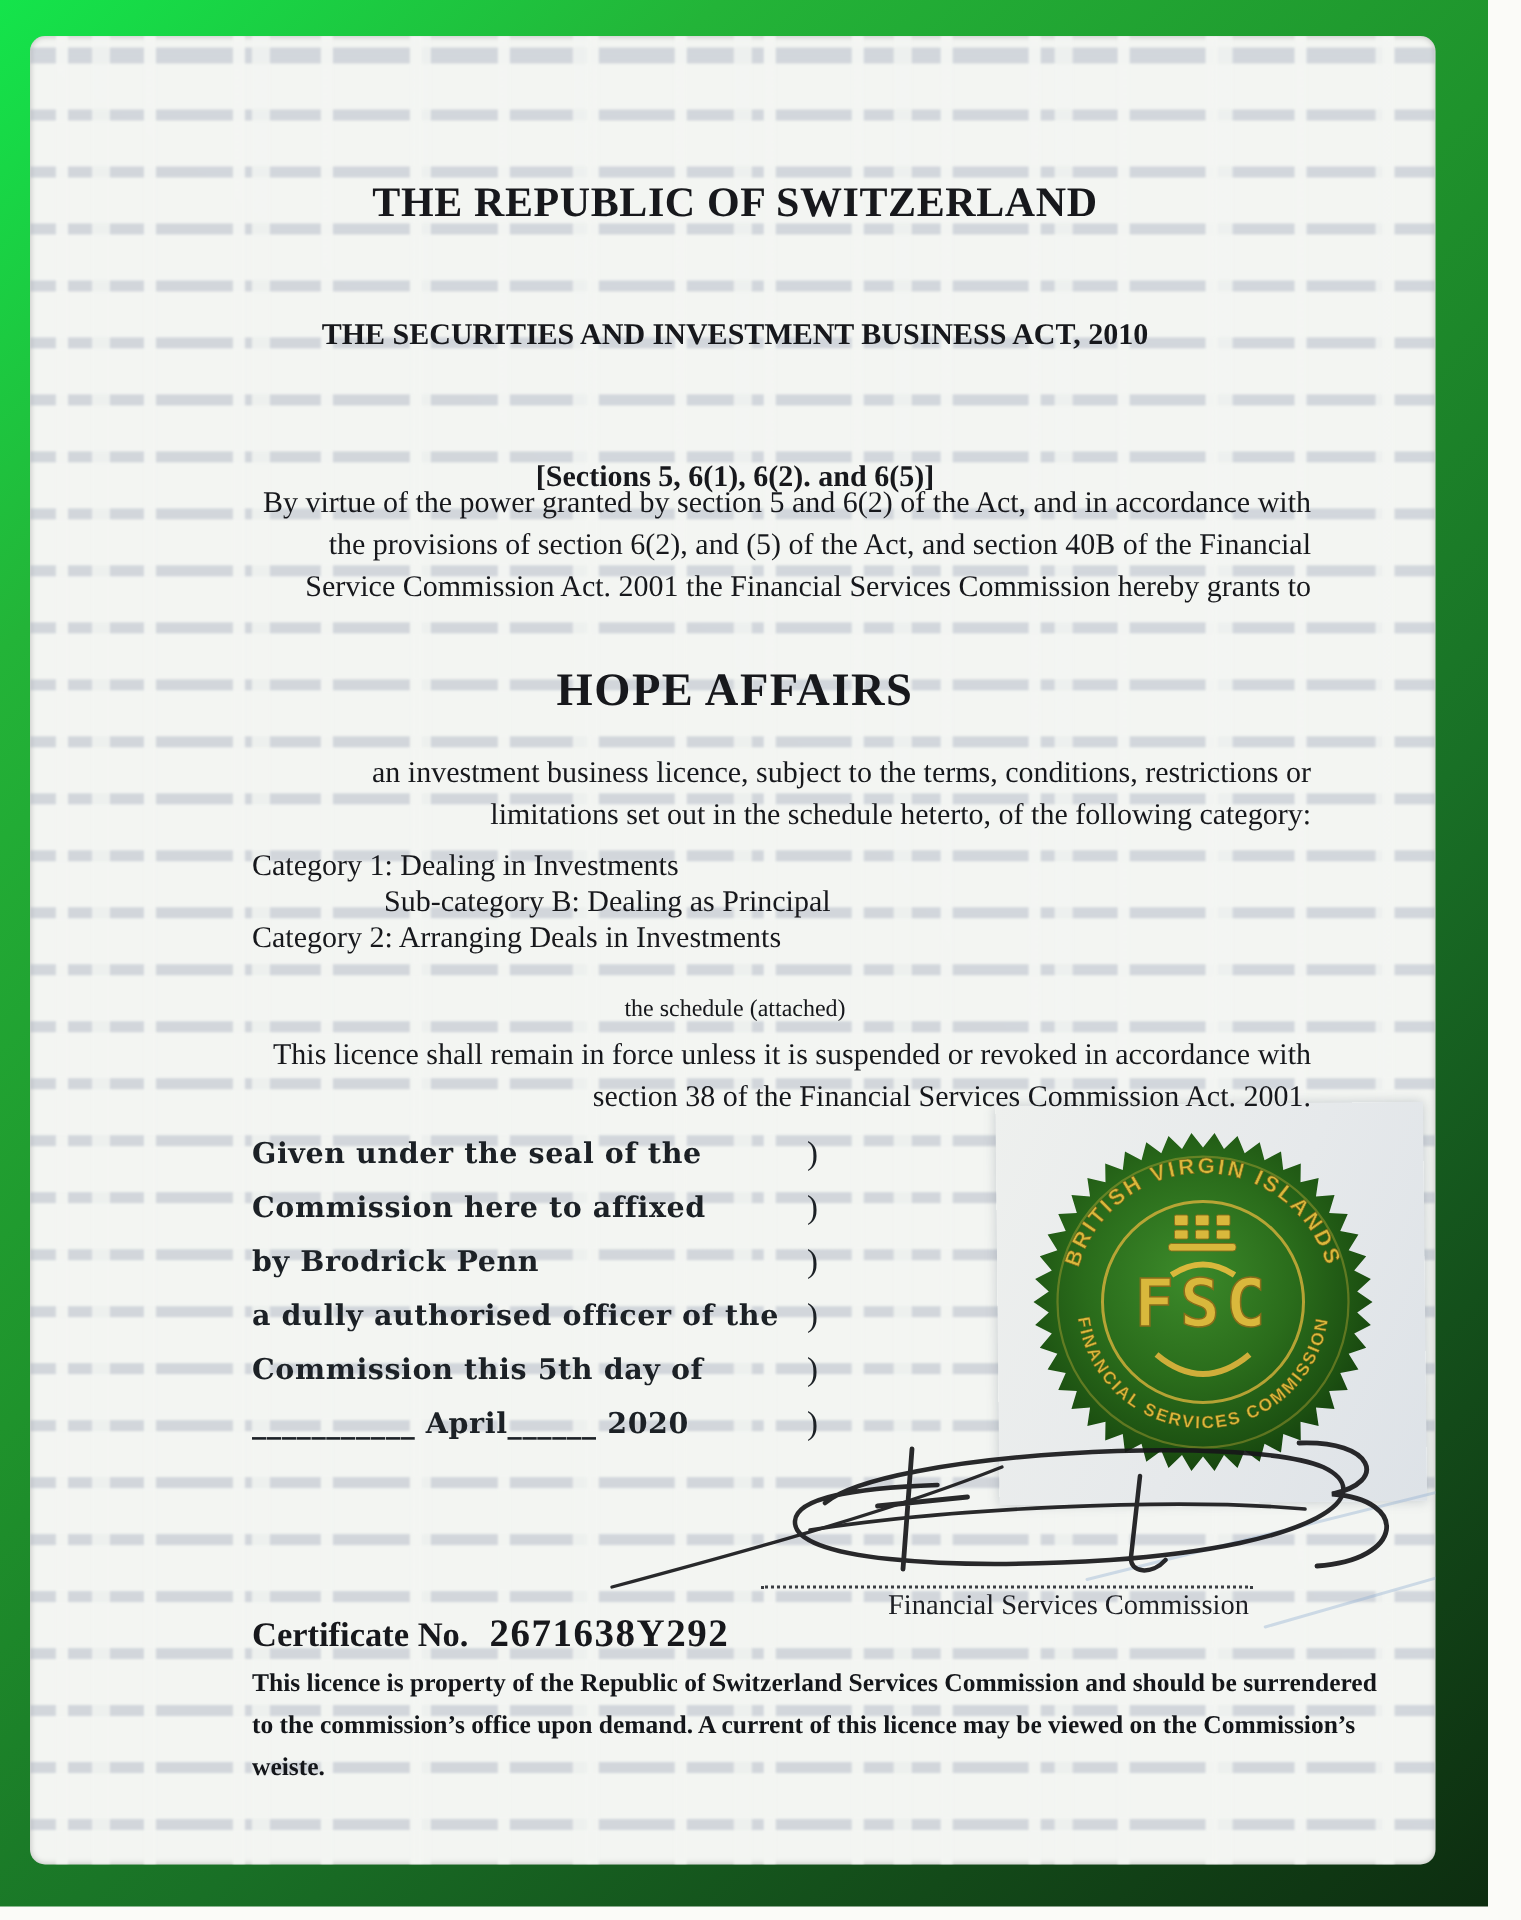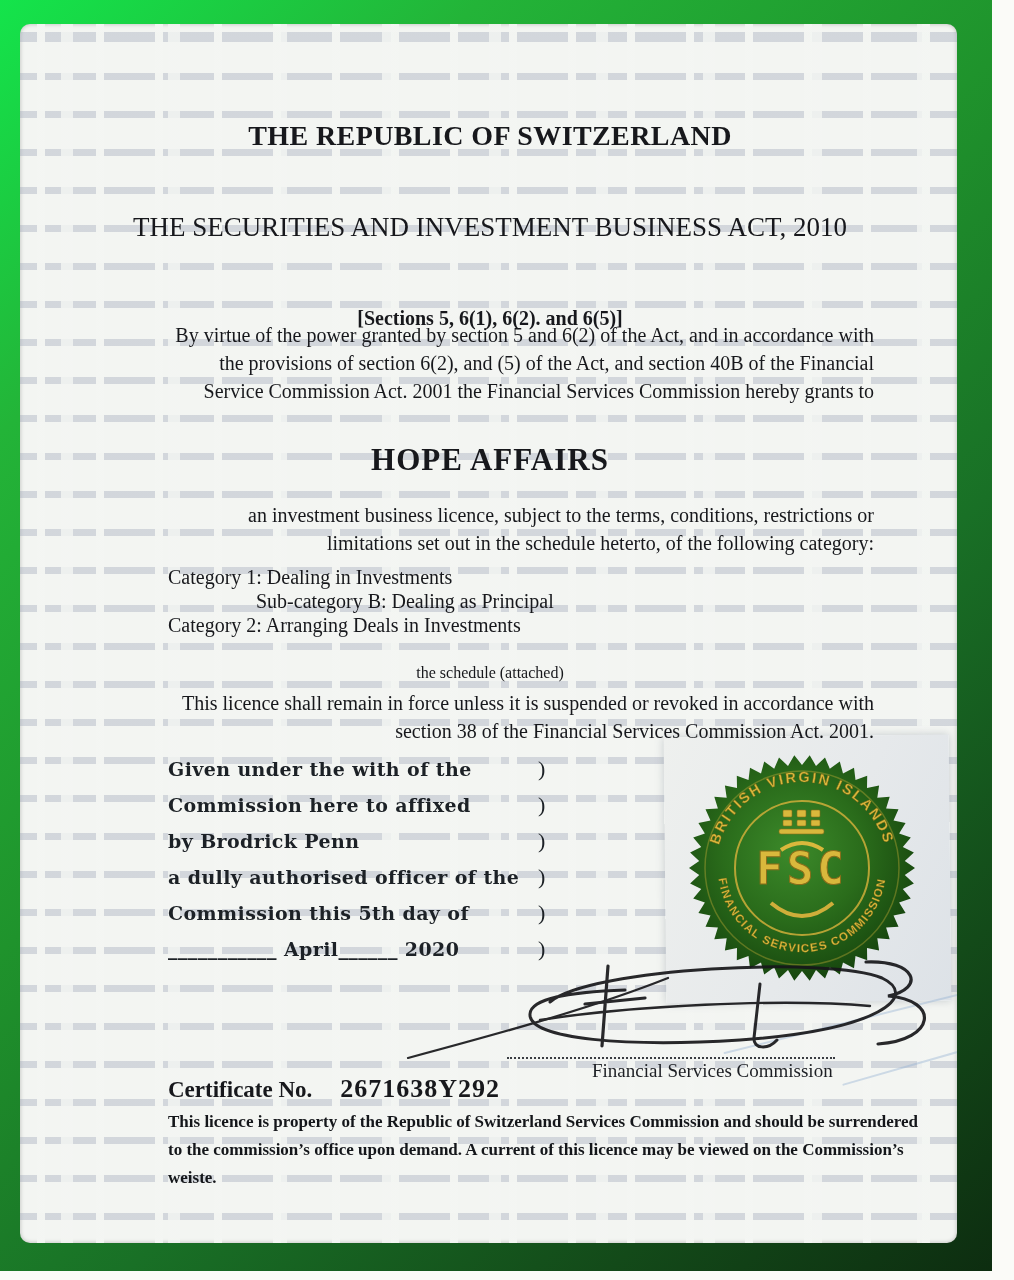--- a/index.html
+++ b/index.html
@@ -28,21 +28,21 @@
       repeating-linear-gradient(90deg, rgba(243,245,242,0) 0 41px, rgba(243,245,242,.8) 41px 53px, rgba(243,245,242,0) 53px 107px),
       repeating-linear-gradient(180deg, rgba(148,157,178,.34) 0 7px, rgba(243,245,242,0) 7px 38px);
     background-position:0 11px;
     filter:blur(.7px);
   }
   .content{position:absolute;inset:0;color:#17181c;}
   .abs{position:absolute;}
   .centered{left:40px;width:860px;text-align:center;}
 
   .t-republic{top:96px;font-size:28px;font-weight:bold;letter-spacing:.4px;}
-  .t-act{top:188px;font-size:27px;font-weight:normal;}
+  .t-act{top:188px;font-size:20px;font-weight:bold;}
   .t-theact{top:215px;font-size:20px;font-weight:bold;}
   .t-licence{top:258px;font-size:20px;font-weight:bold;letter-spacing:.3px;}
   .t-sections{top:283px;font-size:20px;font-weight:bold;}
   .para{left:148px;width:706px;font-size:20px;line-height:28px;text-align:right;}
   .p-grant{top:297px;}
   .t-grantee{top:418px;font-size:31px;font-weight:bold;letter-spacing:1px;}
   .p-licence{top:477px;}
   .cats{top:541px;left:148px;width:700px;font-size:20px;line-height:24px;}
   .cat-indent{padding-left:88px;}
   .t-schedule{top:640px;font-size:16px;}
@@ -66,21 +66,21 @@
   .streak2{left:820px;top:1042px;width:130px;transform:rotate(-16deg);}
 
   .seal-svg{position:absolute;left:667px;top:729px;width:230px;height:230px;}
   .sig-svg{position:absolute;left:380px;top:930px;width:545px;height:110px;}
   .dotted-line{position:absolute;left:487px;top:1014px;width:328px;height:19px;
     border-bottom:2px dotted #3a3d42;}
   .sig-label{position:absolute;left:572px;top:1036px;font-size:19px;color:#1d1f24;}
 
   .cert-line{position:absolute;left:148px;top:1050px;white-space:nowrap;}
   .cert-label{font-size:23px;font-weight:bold;}
-  .cert-number{font-size:26px;font-weight:bold;letter-spacing:1px;margin-left:24px;}
+  .cert-number{font-size:26px;font-weight:bold;letter-spacing:1px;margin-left:10px;}
 
   .footer{position:absolute;left:148px;top:1084px;width:780px;
     font-size:17px;font-weight:bold;line-height:28px;color:#14161a;}
 </style>
 </head>
 <body>
 
 <div class="frame"></div>
 
 <div class="paper">
@@ -107,21 +107,21 @@
       <div class="cat-indent">Sub-category B: Dealing as Principal</div>
       <div>Category 2: Arranging Deals in Investments</div>
     </div>
 
     <div class="abs centered t-schedule">the schedule (attached)</div>
 
     <div class="abs para p-force">This licence shall remain in force unless it is suspended or revoked in accordance with section 38 of the Financial Services Commission Act. 2001.</div>
 
     <div class="abs attest">
       <div class="attest-line">
-        <span>Given under the with of the</span>
+        <span>Given under the seal of the</span>
         <span class="attest-bracket">)</span>
       </div>
       <div class="attest-line">
         <span>Commission here to affixed</span>
         <span class="attest-bracket">)</span>
       </div>
       <div class="attest-line">
         <span>by Brodrick Penn</span>
         <span class="attest-bracket">)</span>
       </div>

